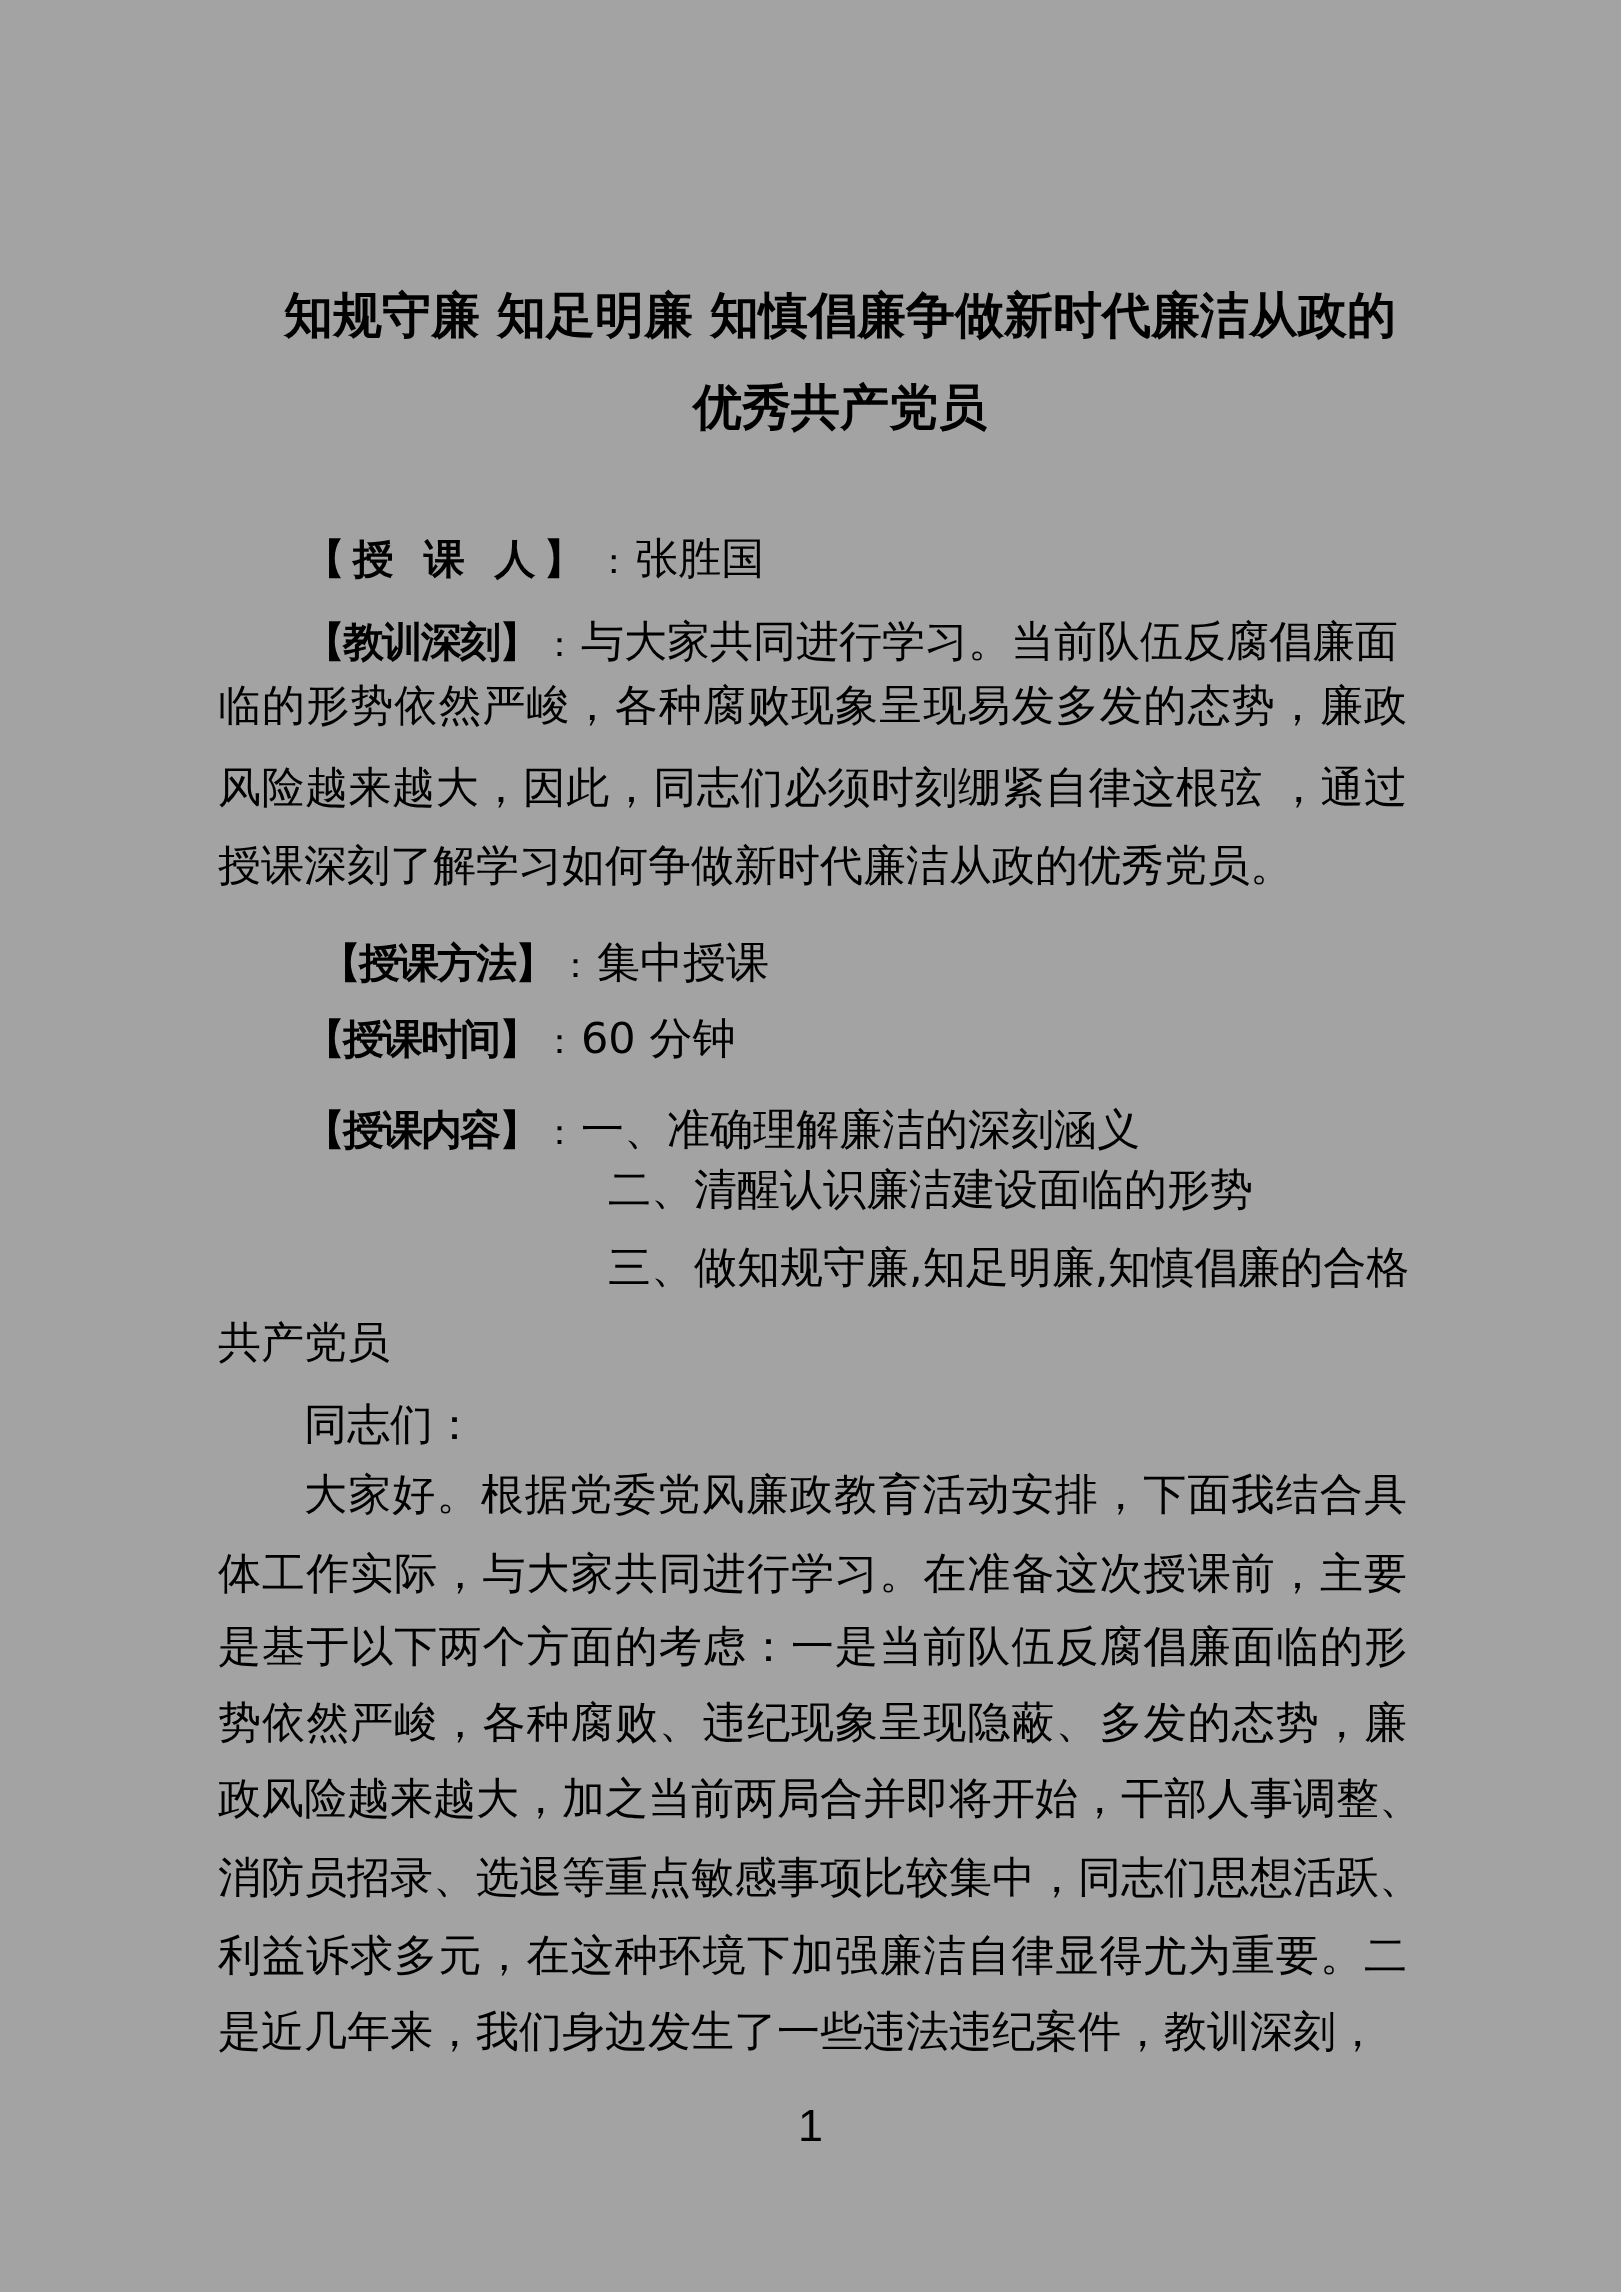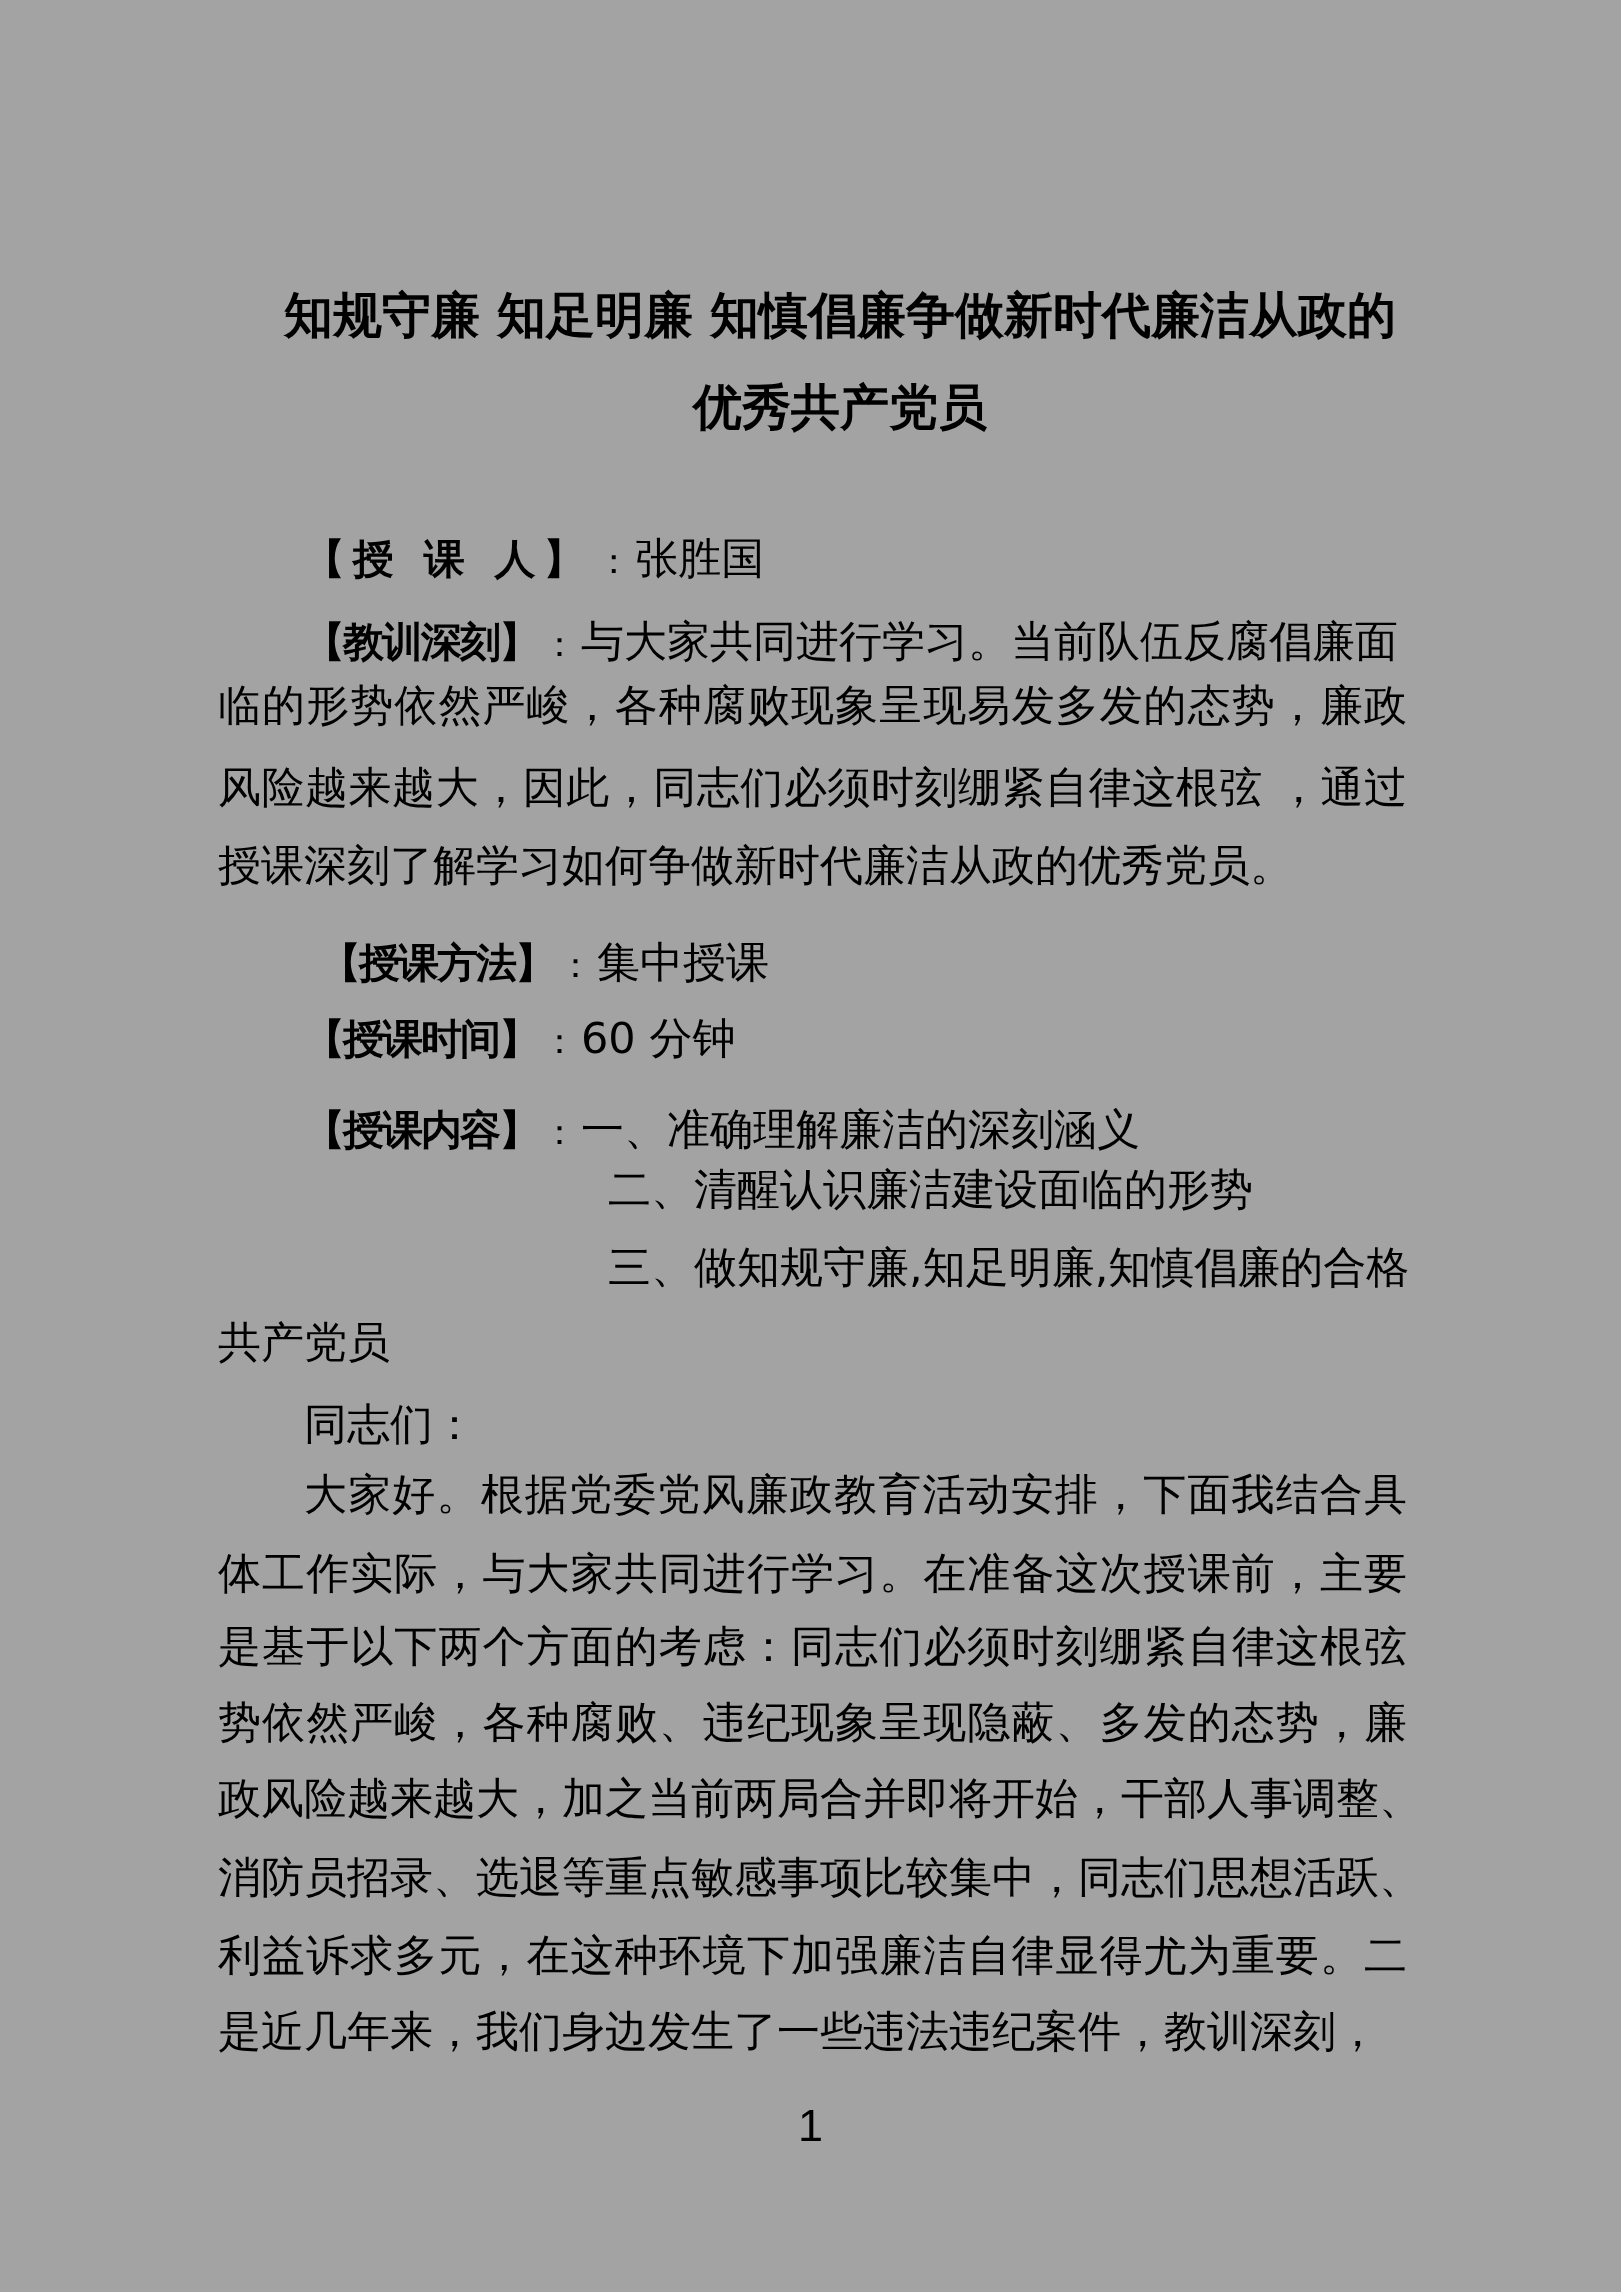--- a/index.html
+++ b/index.html
@@ -47,21 +47,21 @@
     <span class="label">【授课内容】</span><span class="colon">：</span><span>一、准确理解廉洁的深刻涵义</span>
   </div>
   <div class="line" style="left:608px; top:1160px;">二、清醒认识廉洁建设面临的形势</div>
   <div class="line" style="left:608px; top:1238px;">三、做知规守廉,知足明廉,知慎倡廉的合格</div>
   <div class="line" style="left:218px; top:1313px;">共产党员</div>
 
   <div class="line" style="left:304px; top:1395px;">同志们：</div>
 
   <div class="line" style="left:304px; top:1465px; width:1103px; text-align:justify; text-align-last:justify;">大家好。根据党委党风廉政教育活动安排，下面我结合具</div>
   <div class="line justify" style="top:1544px;">体工作实际，与大家共同进行学习。在准备这次授课前，主要</div>
-  <div class="line justify" style="top:1617px;">是基于以下两个方面的考虑：同志们必须时刻绷紧自律这根弦</div>
+  <div class="line justify" style="top:1617px;">是基于以下两个方面的考虑：一是当前队伍反腐倡廉面临的形</div>
   <div class="line justify" style="top:1693px;">势依然严峻，各种腐败、违纪现象呈现隐蔽、多发的态势，廉</div>
   <div class="line justify" style="top:1769px;">政风险越来越大，加之当前两局合并即将开始，干部人事调整、</div>
   <div class="line justify" style="top:1848px;">消防员招录、选退等重点敏感事项比较集中，同志们思想活跃、</div>
   <div class="line justify" style="top:1926px;">利益诉求多元，在这种环境下加强廉洁自律显得尤为重要。二</div>
   <div class="line" style="left:218px; top:2002px;">是近几年来，我们身边发生了一些违法违纪案件，教训深刻，</div>
 
   <div class="pagenum">1</div>
 </div>
 
 

